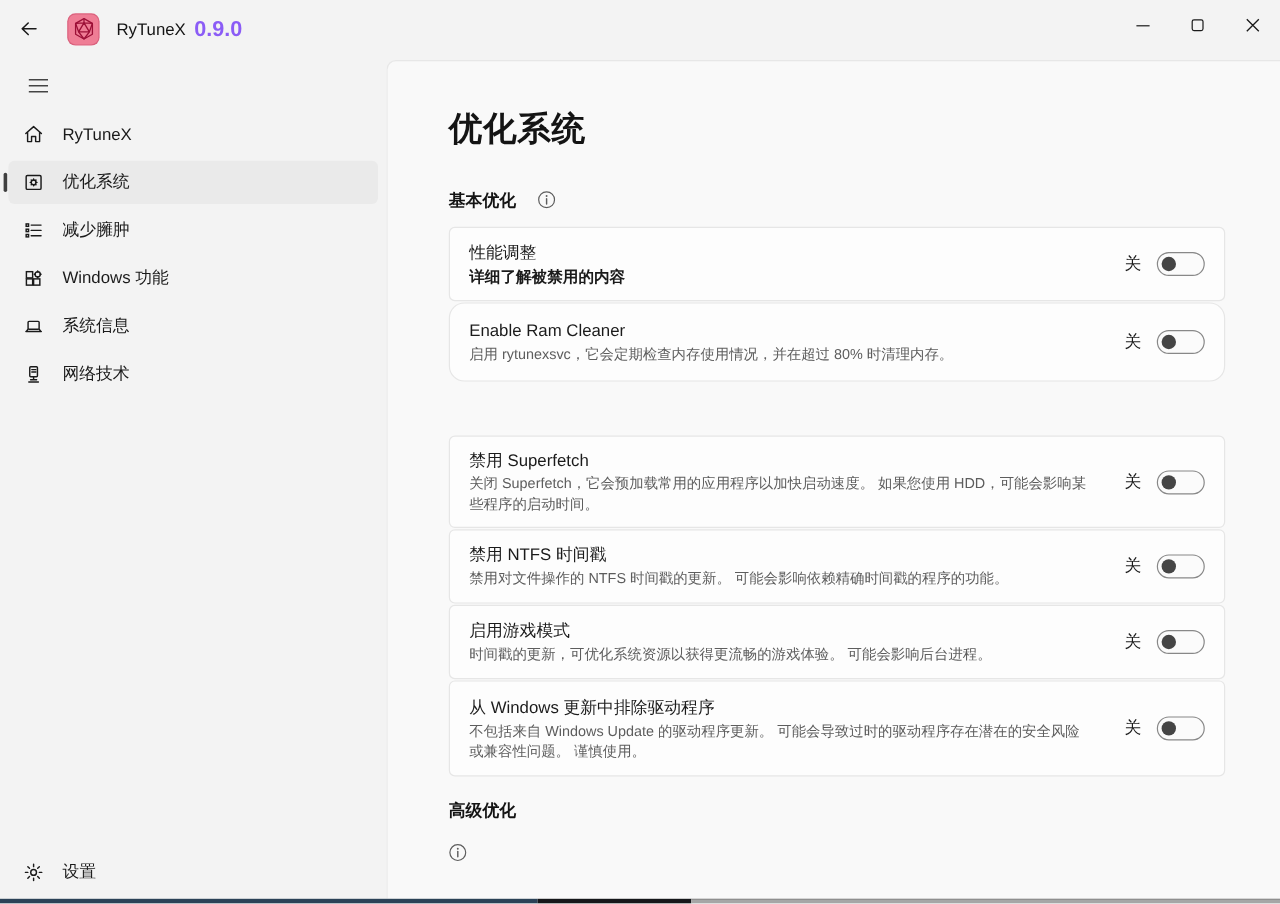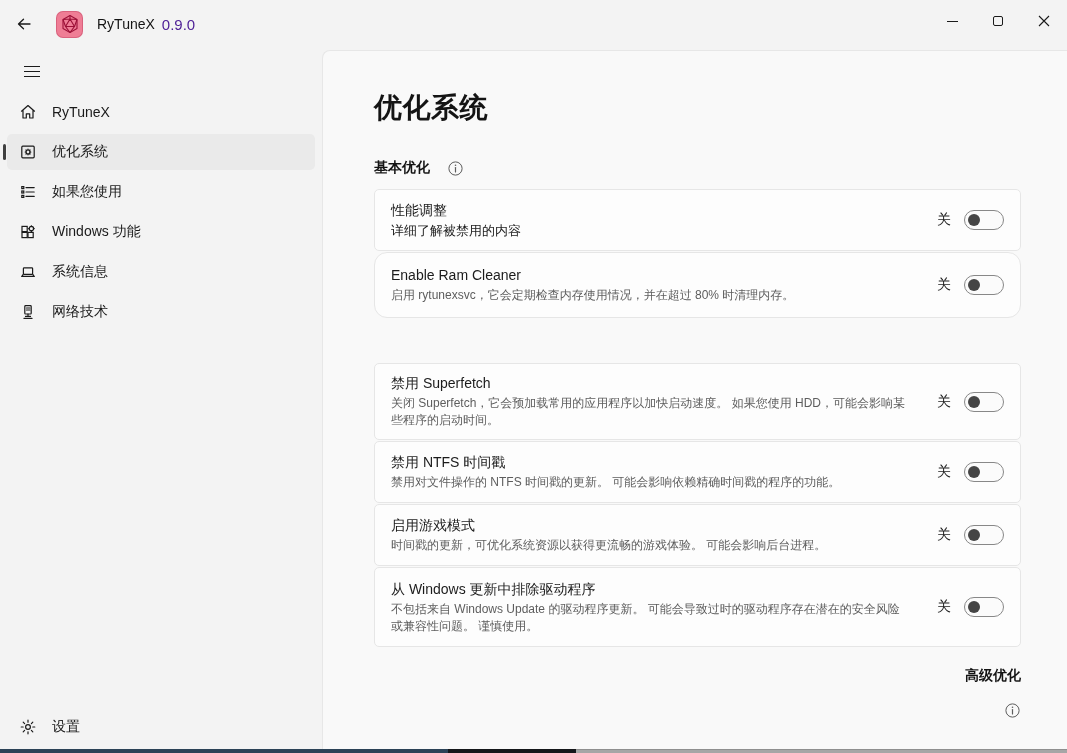--- a/index.html
+++ b/index.html
@@ -7,21 +7,21 @@
   body {
     font-family:"Liberation Sans","DejaVu Sans",sans-serif;
     background:#f3f3f3; color:#1a1a1a; position:relative;
   }
 
   
   .titlebar { position:absolute; top:0; left:0; right:0; height:48px; display:flex; align-items:center; }
   .back-btn { width:32px; height:30px; margin-left:8px; display:flex; align-items:center; justify-content:center; border-radius:4px; background:transparent; border:none; cursor:pointer; }
   .app-logo { width:27px; height:27px; border-radius:7px; background:#ef7d95; margin-left:16px; display:flex; align-items:center; justify-content:center; box-shadow:inset 0 0 0 1px rgba(156,16,55,.25); }
   .app-title { font-size:14px; margin-left:14px; color:#141414; }
-  .app-version { font-size:15px; margin-left:7px; color:#4c1d95; }
+  .app-version { font-size:18px; margin-left:7px; color:#8b5cf6;font-weight:bold; }
   .win-controls { position:absolute; right:0; top:0; height:48px; display:flex; }
   .win-btn { width:46px; height:42px; display:flex; align-items:center; justify-content:center; background:transparent; border:none; cursor:pointer; }
   .glyph-min { width:11px; height:0; border-top:1.2px solid #1a1a1a; }
   .glyph-max { width:10px; height:10px; border:1.2px solid #1a1a1a; border-radius:2px; }
 
   
   .sidebar { position:absolute; top:48px; left:0; width:322px; bottom:4px; display:flex; flex-direction:column; }
   .hamburger { width:38px; height:34px; margin:6px 0 0 14px; border:none; background:transparent; border-radius:5px; display:flex; flex-direction:column; justify-content:center; gap:4px; padding-left:10px; cursor:pointer; }
   .hamburger i { display:block; width:16px; height:0; border-top:1.4px solid #1a1a1a; }
   .nav { margin-top:6px; display:flex; flex-direction:column; gap:4px; }
@@ -33,31 +33,31 @@
   .sidebar-footer { margin-top:auto; margin-bottom:4px; }
 
   
   .content {
     position:absolute; left:322px; top:50px; right:0; bottom:4px;
     background:#f9f9f9; border:1px solid #e7e7e7; border-right:none; border-bottom:none;
     border-top-left-radius:8px; overflow:hidden;
     padding:38px 46px 0 51px;
   }
   .page-title { font-size:28px; font-weight:bold; letter-spacing:.5px; color:#141414; }
-  .section-head { display:flex; align-items:flex-end; gap:18px; margin-top:32px; margin-bottom:12px; }
+  .section-head { display:flex; align-items:flex-start; gap:18px; margin-top:32px; margin-bottom:12px; }
   .section-title { font-size:14px; font-weight:bold; color:#141414; }
   .info-btn { width:16px; height:16px; background:transparent; border:none; padding:0; cursor:pointer; display:flex; }
   .cards { display:flex; flex-direction:column; gap:1px; }
   .card { background:#fdfdfd; border:1px solid #e6e6e6; border-radius:5px; padding:10px 16px; display:flex; align-items:center; }
   .card-c1 { min-height:62px; } .card-c2 { min-height:66px;border-radius:13px; } .card-c3 { min-height:74px;margin-top:44px; }
   .card-c4 { min-height:62px; } .card-c5 { min-height:62px; } .card-c6 { min-height:80px; }
   .card-text { flex:1; padding-right:26px; }
   .card-title { font-size:14px; color:#1b1b1b; line-height:19px; }
   .card-desc { font-size:12px; color:#5d5d5d; line-height:17px; margin-top:2px; }
-  .card-desc.strong { font-weight:normal; color:#1b1b1b; font-size:13px; }
+  .card-desc.strong { font-weight:bold; color:#1b1b1b; font-size:13px; }
   .toggle-area { display:flex; align-items:center; gap:13px; flex:none; }
   .toggle-state { font-size:14px; color:#1b1b1b; }
   .toggle { width:40px; height:20px; border:1px solid #888; border-radius:10px; background:#fbfbfb; position:relative; cursor:pointer; flex:none; }
   .toggle .knob { position:absolute; left:3px; top:3px; width:12px; height:12px; border-radius:50%; background:#454545; }
 
   
   .bottom-strip { position:absolute; bottom:0; left:0; right:0; height:4px; display:flex; }
   .strip-blue { width:448px; background:#2b4257; }
   .strip-dark { width:128px; background:#15171a; }
   .strip-gray { flex:1; background:#a6a6a6; border-top:1px solid #8f8f8f; }
@@ -131,21 +131,21 @@
 
     <button class="nav-item">
       <span class="nav-icon">
         <svg width="18" height="18" viewBox="0 0 18 18">
           <rect x="2.8" y="3.6" width="2" height="2"></rect>
             <rect x="2.8" y="8" width="2" height="2"></rect>
             <rect x="2.8" y="12.4" width="2" height="2"></rect>
           <path d="M7 4.6 H15.2 M7 9 H15.2 M7 13.4 H15.2" stroke-linecap="round"></path>
         </svg>
       </span>
-      <span>如果您使用</span>
+      <span>减少臃肿</span>
     </button>
 
 
     <button class="nav-item">
       <span class="nav-icon">
         <svg width="18" height="18" viewBox="0 0 18 18">
           <rect x="3" y="3.4" width="5.2" height="5.2"></rect>
             <rect x="3" y="9.4" width="5.2" height="5.2"></rect>
             <rect x="9" y="9.4" width="5.2" height="5.2"></rect>
           <circle cx="12.4" cy="5.6" r="2.2"></circle>

